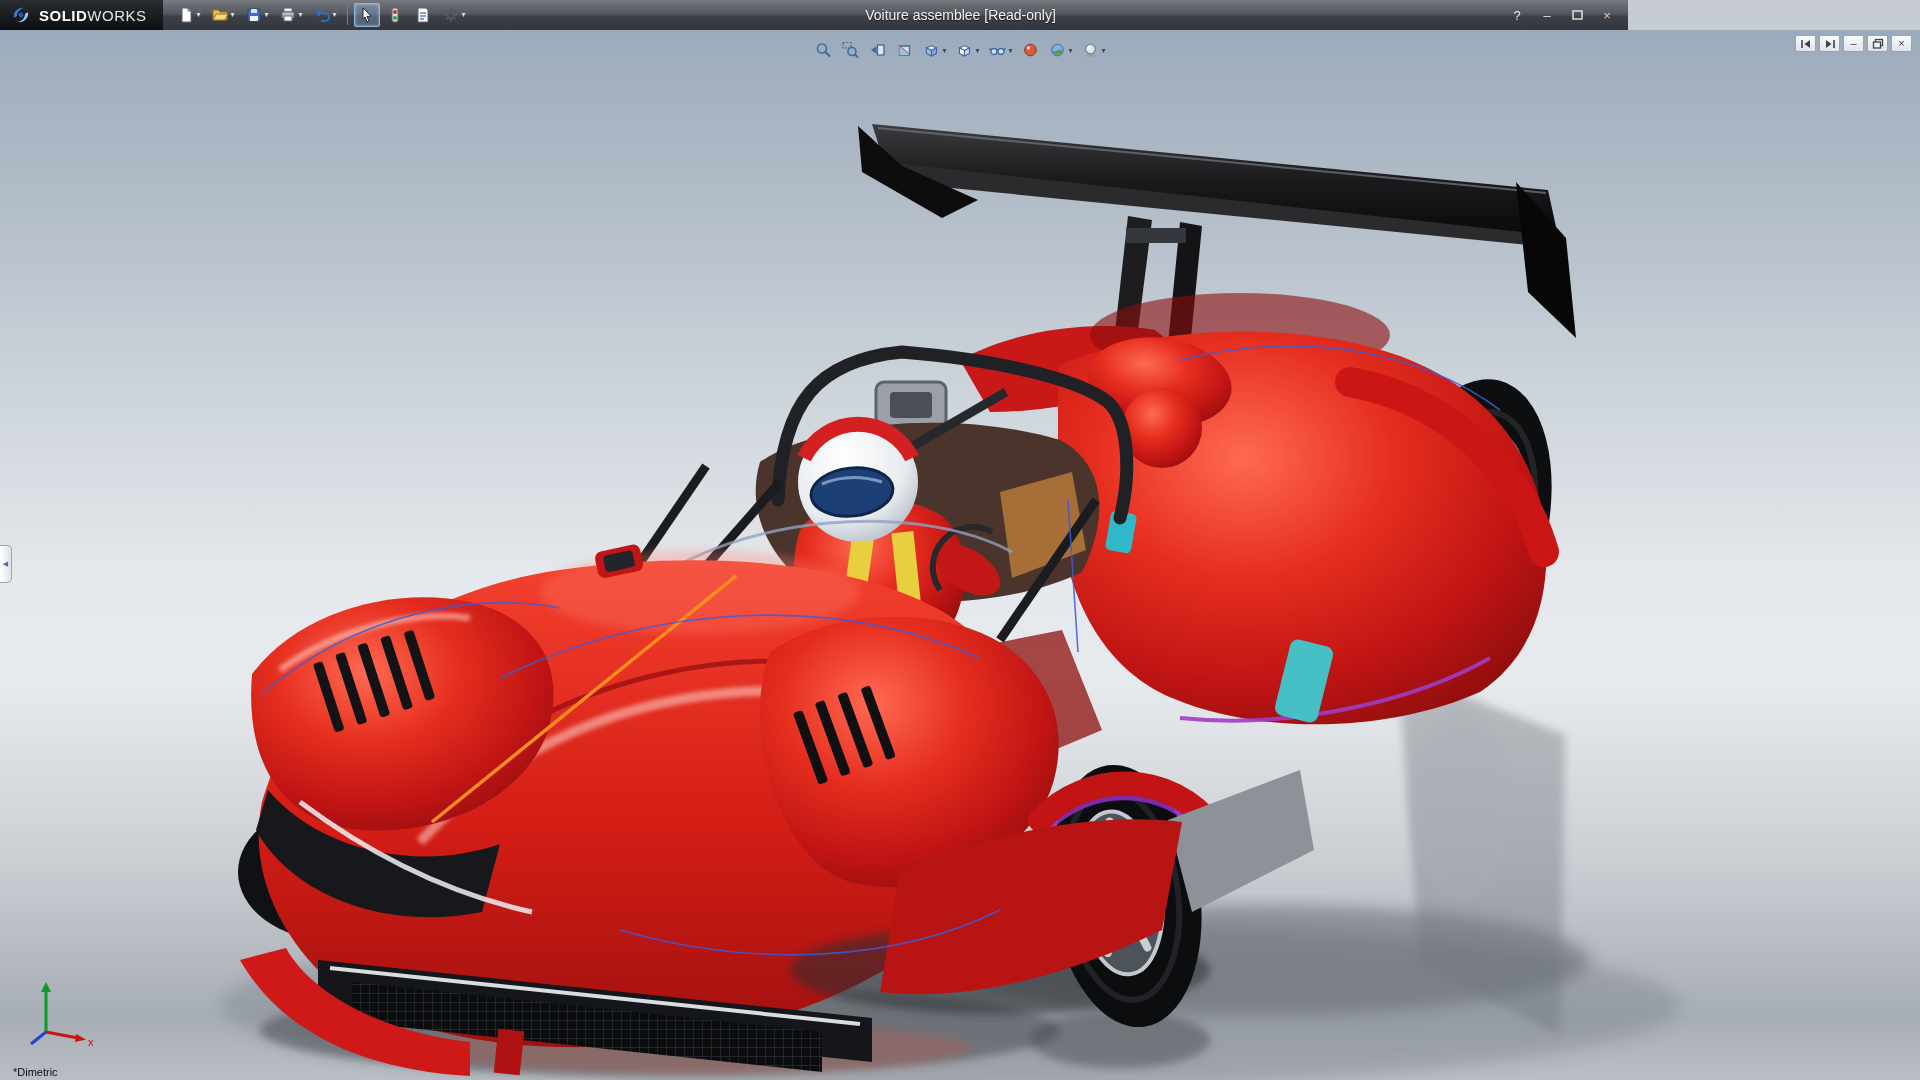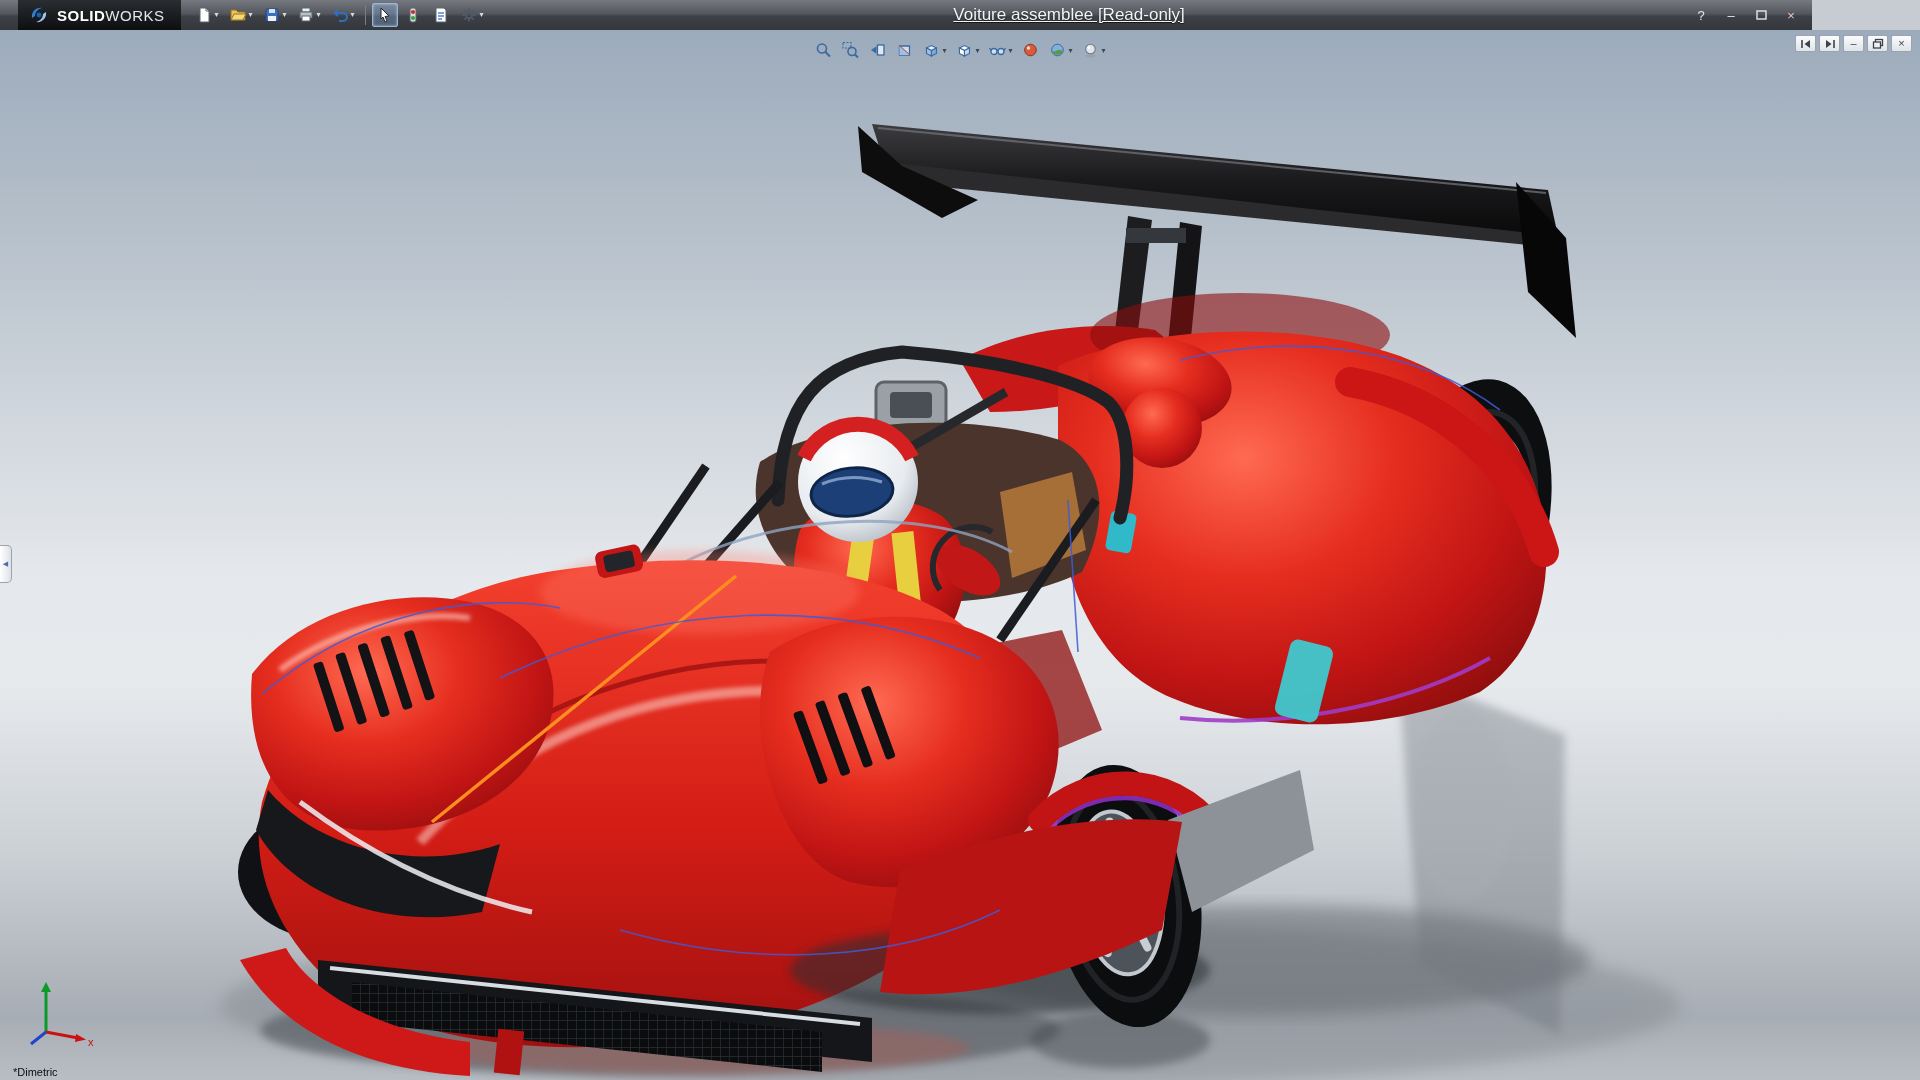--- a/index.html
+++ b/index.html
@@ -1,37 +1,37 @@
 <!DOCTYPE html>
 <html><head>
 <meta charset="utf-8">
 <style>
   * { margin:0; padding:0; box-sizing:border-box; }
   html,body { width:1920px; height:1080px; overflow:hidden;
     font-family:"Liberation Sans", sans-serif; background:#c7ccd2; }
 
   
-  .titlebar { position:absolute; top:0; left:0; width:1812px; height:30px;
+  .titlebar { position:absolute; top:0; left:0; width:1628px; height:30px;
     background:linear-gradient(180deg,#767a80 0%,#54585e 45%,#3d4147 55%,#33373c 100%);
-    display:flex; align-items:center; z-index:50;padding-left:18px; }
+    display:flex; align-items:center; z-index:50; }
   .logo-block { height:30px; display:flex; align-items:center; gap:7px; padding:0 16px 0 10px;
     background:linear-gradient(180deg,#2a2d31,#0c0e10); }
   .logo-text { color:#fff; font-size:15px; letter-spacing:.5px; white-space:nowrap; }
   .logo-text .bold { font-weight:bold; }
   .logo-text .light { font-weight:normal; color:#e3e6ea; }
   .toolbar { display:flex; align-items:center; margin-left:10px; gap:2px; }
   .tb-btn { height:24px; display:flex; align-items:center; padding:0 3px; border:1px solid transparent;
     border-radius:2px; cursor:default; }
   .tb-btn svg { display:block; }
   .tb-btn.active { border-color:#8fb6e4; background:rgba(150,195,250,.30);
     box-shadow:inset 0 0 3px rgba(255,255,255,.5); }
   .caret { font-size:8px; color:#d8dce0; margin-left:2px; line-height:1; }
   .tb-sep { width:1px; height:20px; background:#2c3034; border-right:1px solid #7b7f85; margin:0 4px; }
-  .title-text { position:absolute; left:59%; transform:translateX(-50%); font-size:17px; color:#f2f3f5;
-    text-shadow:0 1px 1px rgba(0,0,0,.6); white-space:nowrap;text-decoration:underline; }
+  .title-text { position:absolute; left:59%; transform:translateX(-50%); font-size:14px; color:#f2f3f5;
+    text-shadow:0 1px 1px rgba(0,0,0,.6); white-space:nowrap; }
   .win-controls { margin-left:auto; display:flex; align-items:center; gap:4px; padding-right:8px; }
   .win-btn { width:26px; height:19px; display:flex; align-items:center; justify-content:center;
     color:#e6e8ea; font-size:13px; border-radius:2px; }
   .win-btn svg { display:block; }
   .win-btn.close { color:#f3c5bd; }
 
   
   .viewport { position:absolute; top:30px; left:0; width:1920px; height:1050px;
     background:linear-gradient(180deg,#9cabbc 0%,#afbac6 14%,#ccd3da 34%,#e5e8ec 52%,
       #e7eaed 62%,#ccd1d6 78%,#a7adb4 94%,#b9bec4 100%); overflow:hidden; }

